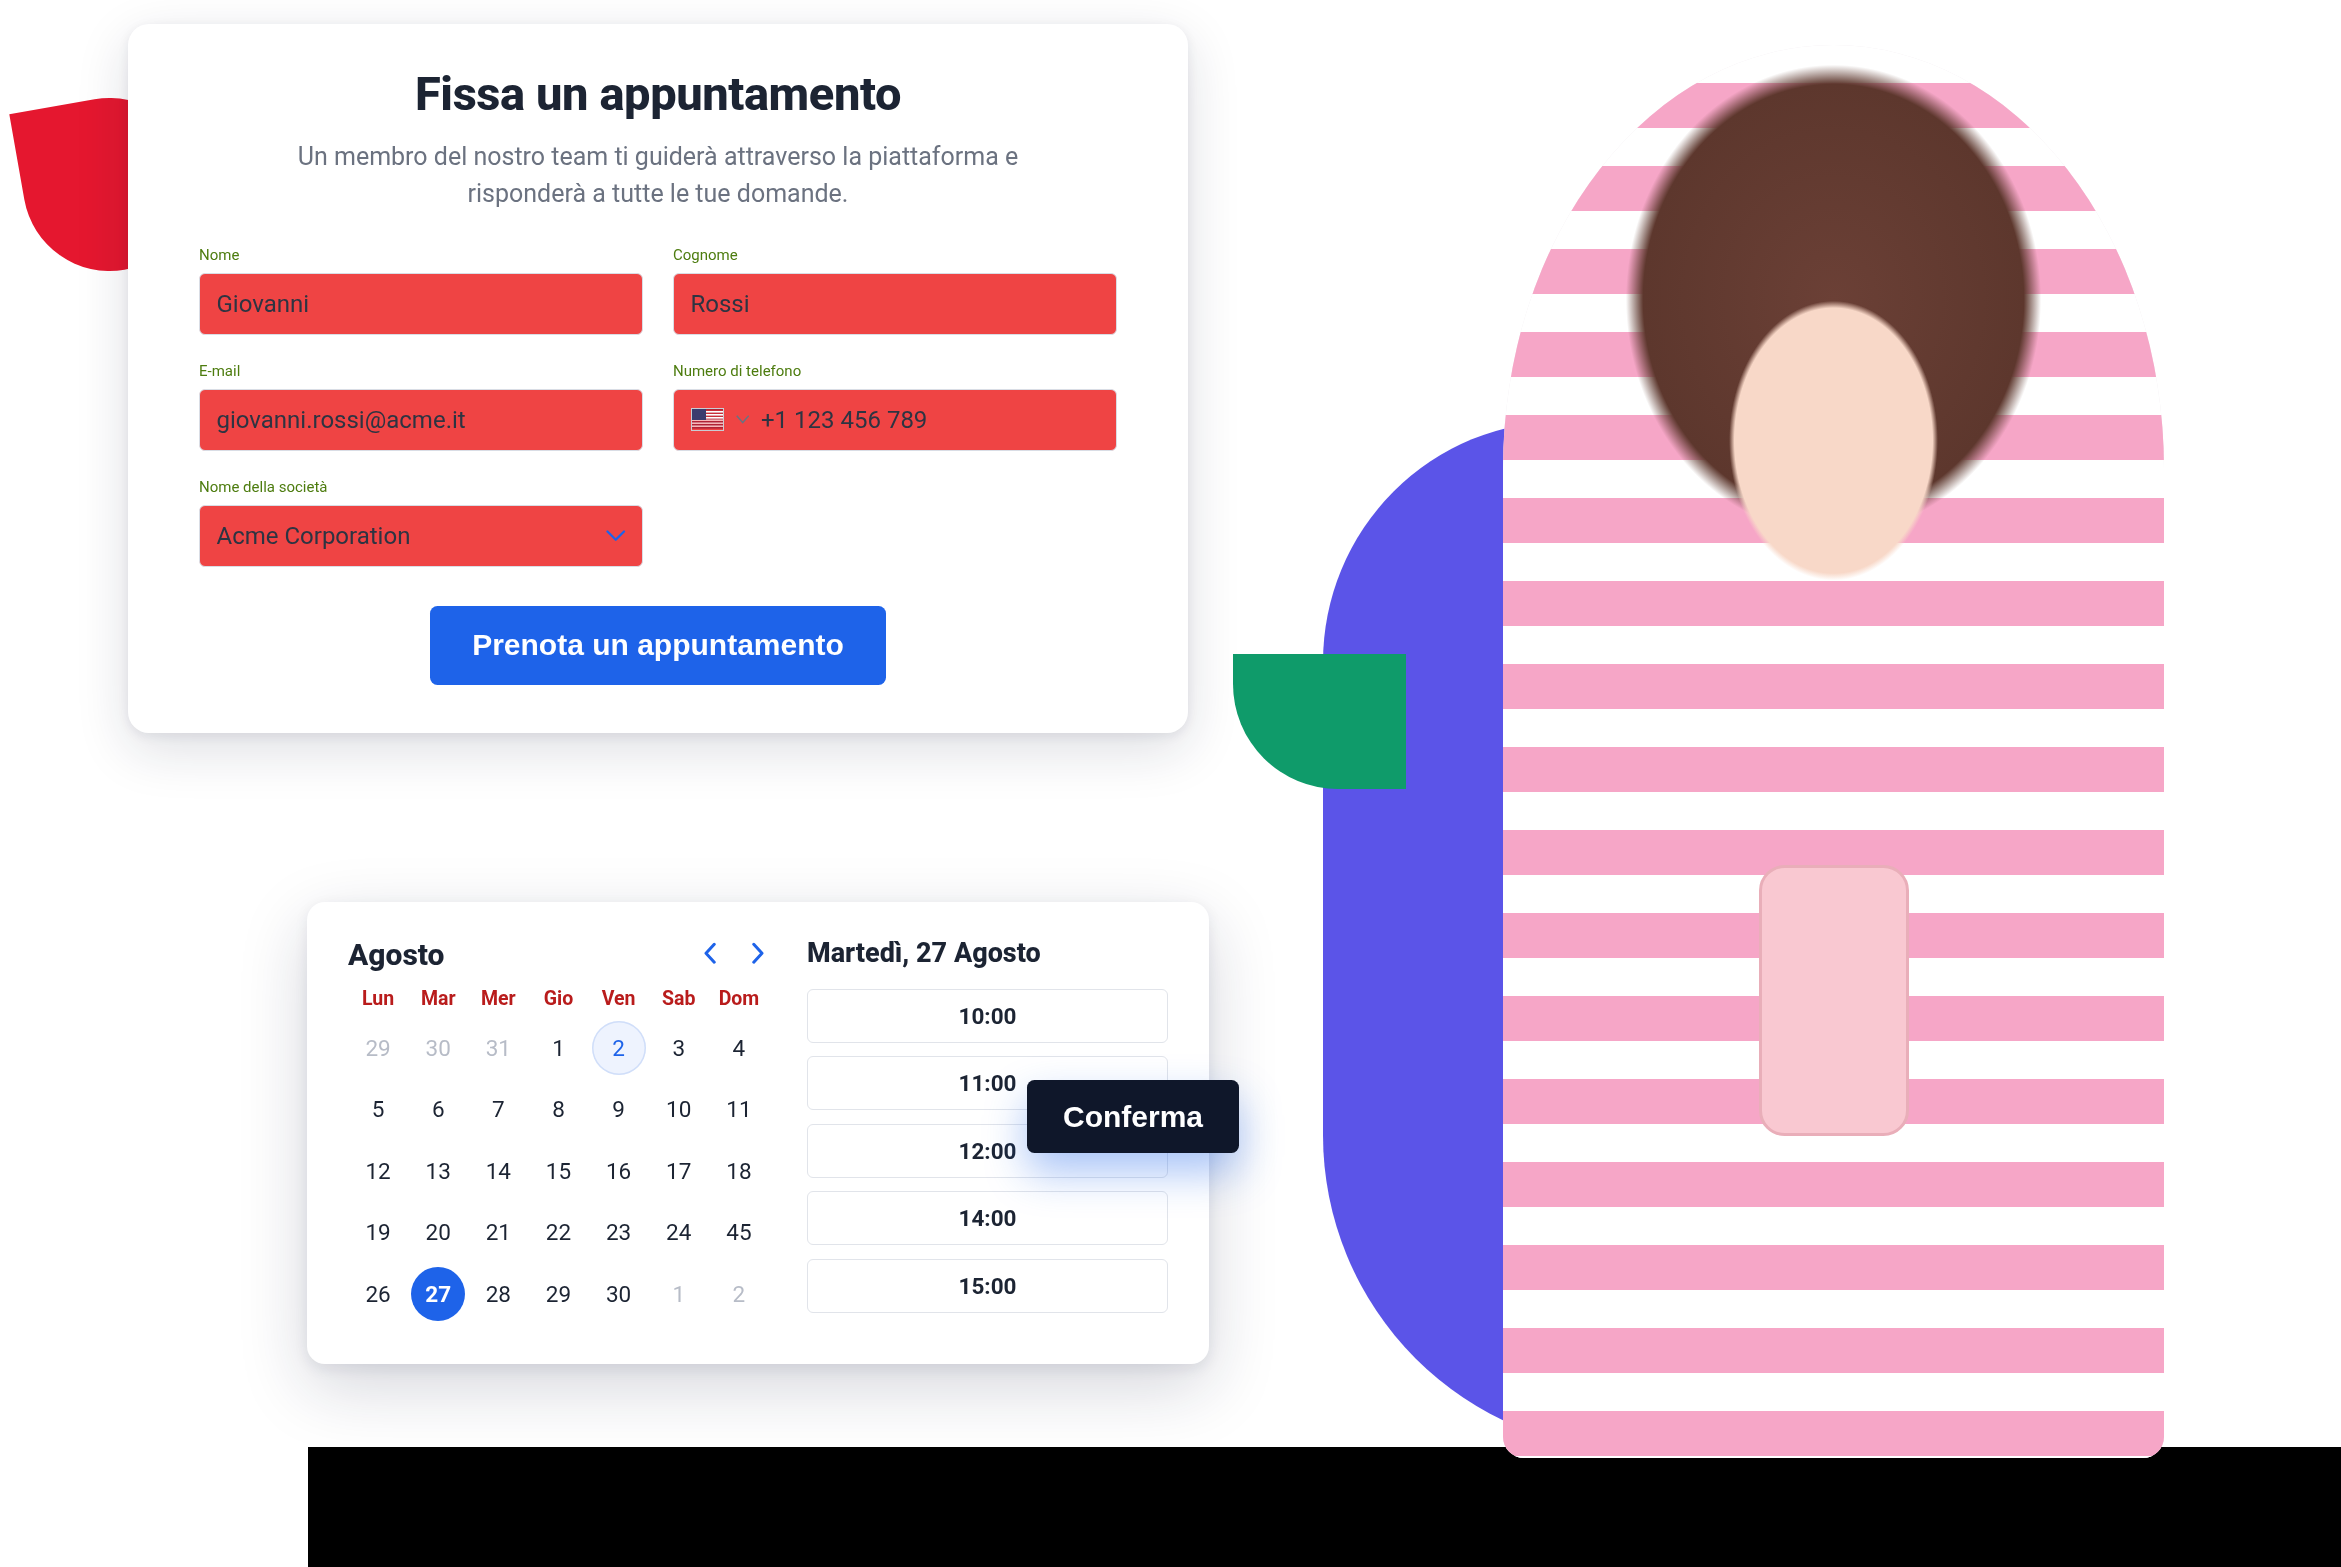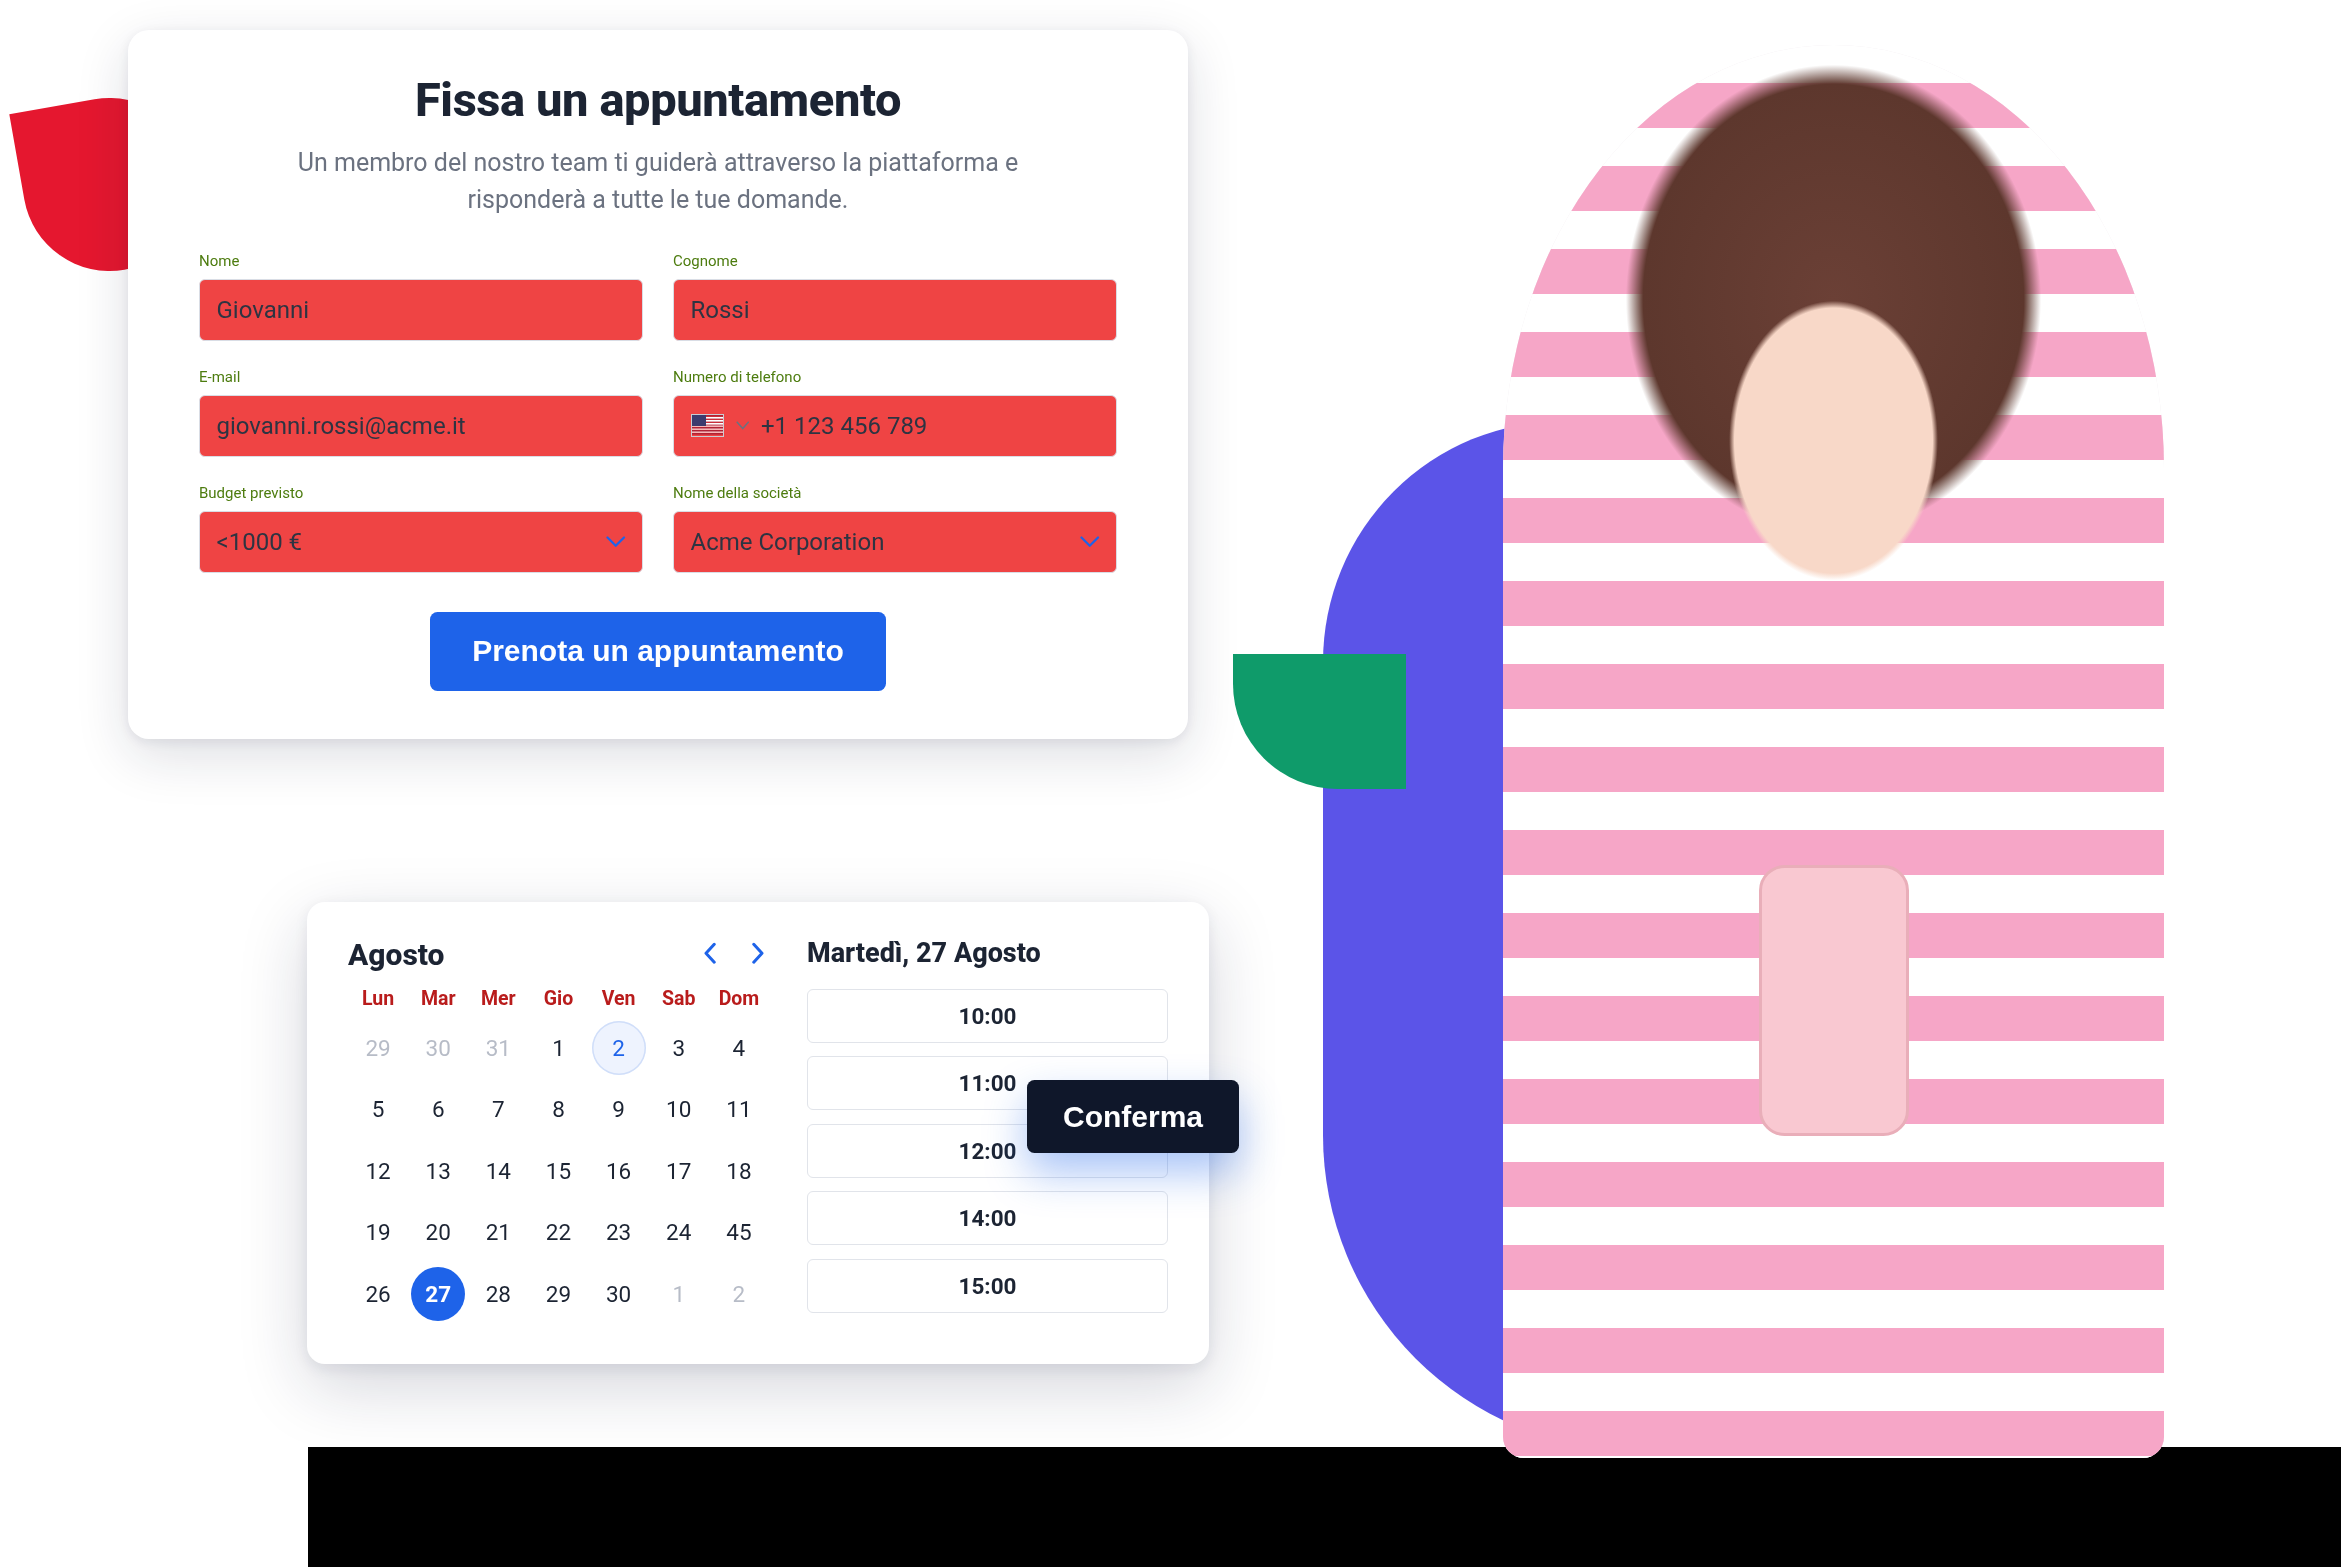--- a/index.html
+++ b/index.html
@@ -71,21 +71,21 @@
   position: absolute;
   left: 308px; right: 0; bottom: 0;
   height: 120px;
   background: #000;
   z-index: 0;
 }
 
 
 .card-form {
   position: absolute;
-  top: 30px; left: 128px;
+  top: 24px; left: 128px;
   width: 1060px;
   background: #fff;
   border-radius: 21px;
   box-shadow: 0 16.5px 53px rgba(20,30,60,.14), 0 3px 10.5px rgba(20,30,60,.08);
   padding: 42px 71px 48px;
   z-index: 5;
 }
 .card-form h1 {
   text-align: center;
   font-size: 47px;
@@ -250,31 +250,20 @@
       <div class="field">
         <label>Numero di telefono</label>
         <div class="input phonefield">
           <span class="flag"></span>
           <span class="chev-sm">
             <svg width="13.5" height="9" viewBox="0 0 18 12">
                 <path d="M1 1l8 9 8-9" fill="none" stroke="#6b7280" stroke-width="2"></path>
               </svg>
           </span>
           <span>+1 123 456 789</span>
-        </div>
-      </div>
-      <div class="field">
-        <label>Budget previsto</label>
-        <div class="select">
-          <span>&lt;1000 €</span>
-          <span class="chev">
-            <svg width="19.5" height="12" viewBox="0 0 26 16">
-                <path d="M2 2l11 11L24 2" fill="none" stroke="#1e63e9" stroke-width="3" stroke-linecap="round" stroke-linejoin="round"></path>
-              </svg>
-          </span>
         </div>
       </div>
       <div class="field">
         <label>Nome della società</label>
         <div class="select">
           <span>Acme Corporation</span>
           <span class="chev">
             <svg width="19.5" height="12" viewBox="0 0 26 16">
                 <path d="M2 2l11 11L24 2" fill="none" stroke="#1e63e9" stroke-width="3" stroke-linecap="round" stroke-linejoin="round"></path>
               </svg>

